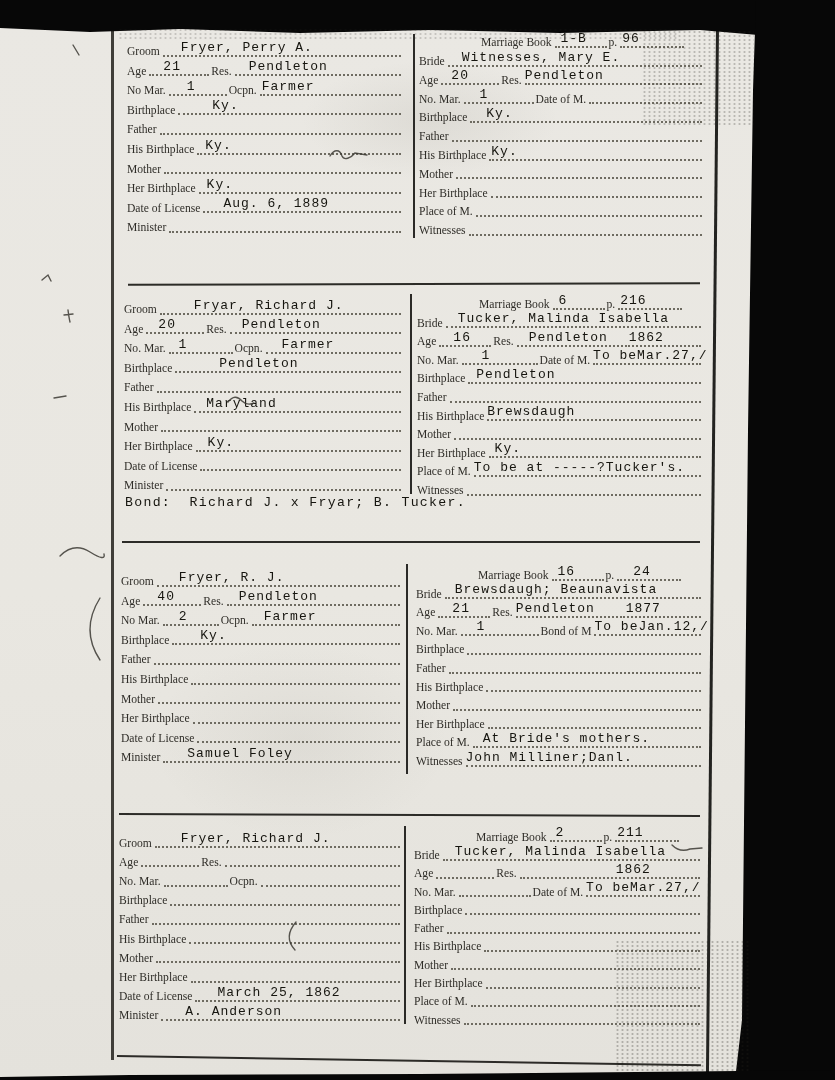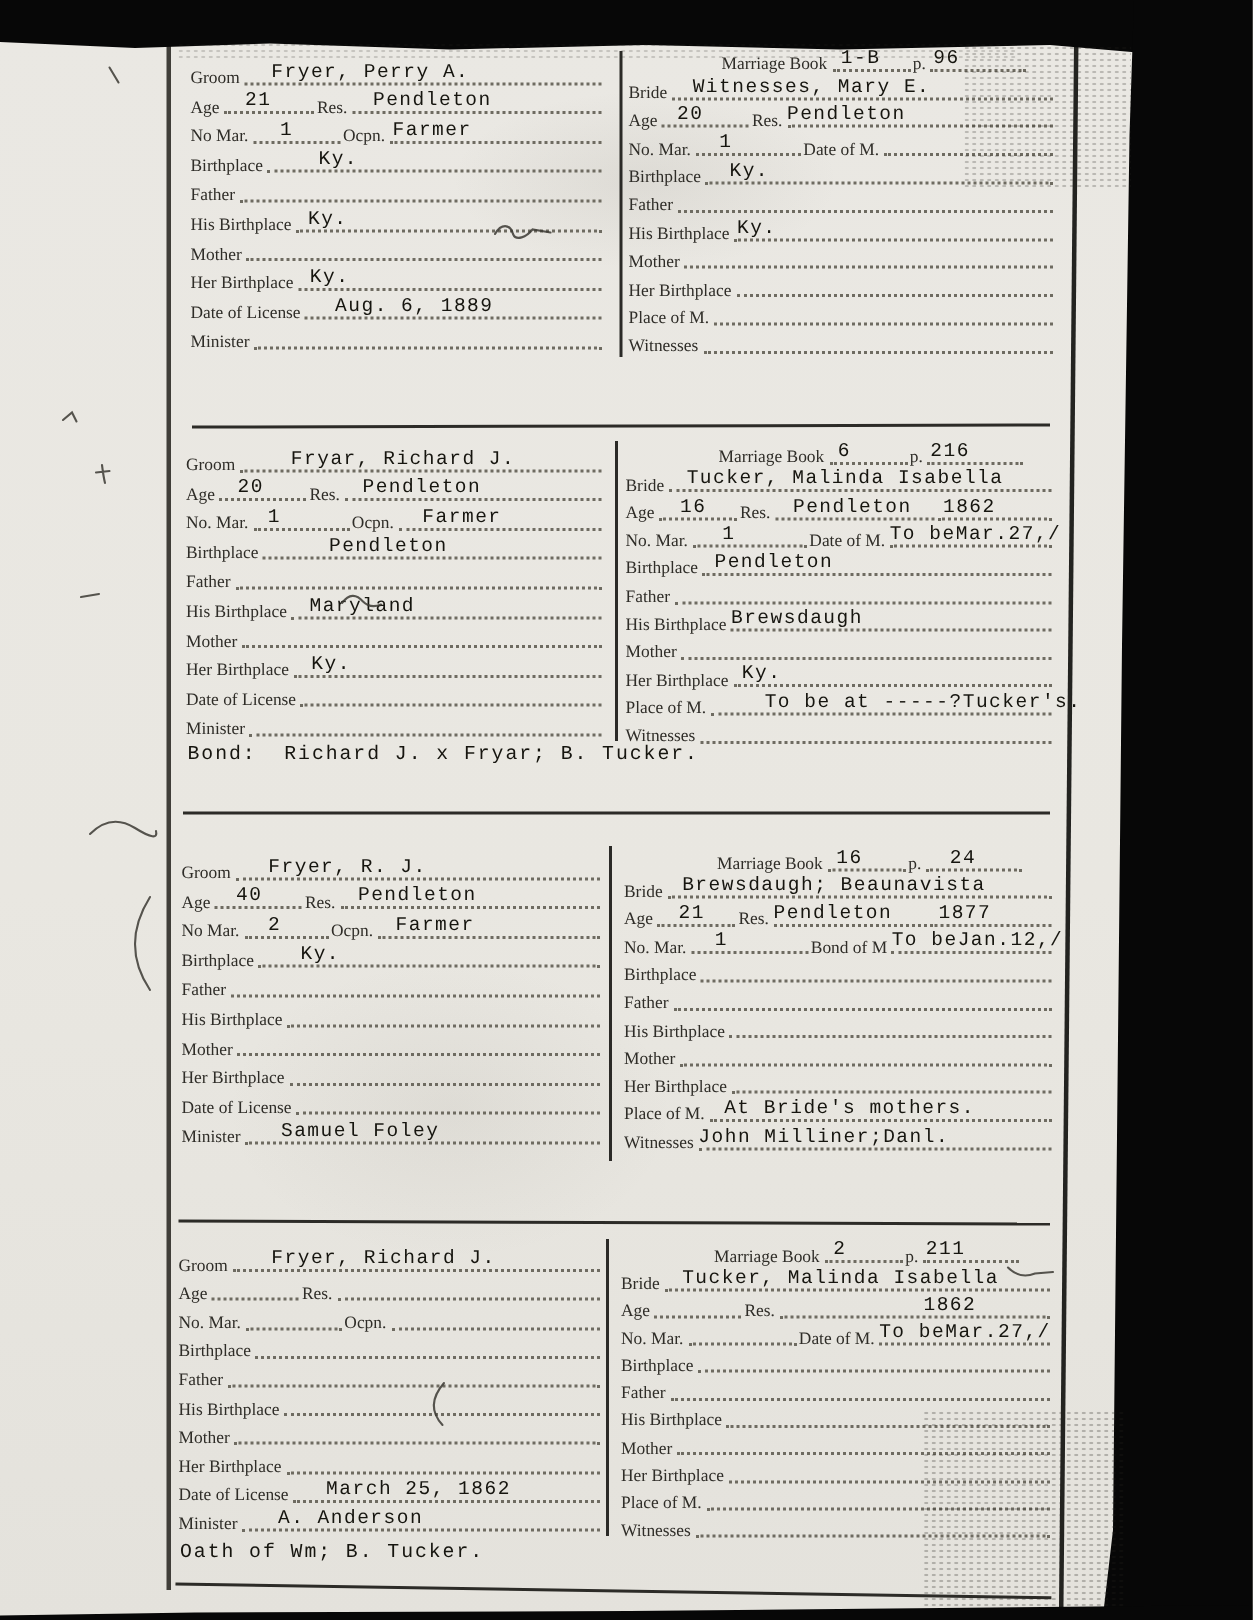--- a/index.html
+++ b/index.html
@@ -325,21 +325,21 @@
           </div>
           <div class="row" style="height: 18.6px;">
             <span class="lbl">Her Birthplace</span>
             <span class="seg fx">
               <span class="val" style="left: 6px;">Ky.</span>
             </span>
           </div>
           <div class="row" style="height: 18.6px;">
             <span class="lbl">Place of M.</span>
             <span class="seg fx">
-              <span class="val" style="left: 0px; margin-left: 36px;">To be at -----?Tucker's.</span>
+              <span class="val" style="left: 0px;">To be at -----?Tucker's.</span>
             </span>
           </div>
           <div class="row" style="height: 18.6px;">
             <span class="lbl">Witnesses</span>
             <span class="seg fx"></span>
           </div>
         </div>
       </section>
       <section class="record" style="top: 562px; height: 250px;">
         <div class="col" style="left: 121px; top: 8px; width: 281px;">
@@ -523,21 +523,20 @@
             <span class="seg fx">
               <span class="val" style="left: 22px;">March 25, 1862</span>
             </span>
           </div>
           <div class="row" style="height: 19.2px;">
             <span class="lbl">Minister</span>
             <span class="seg fx">
               <span class="val" style="left: 24px;">A. Anderson</span>
             </span>
           </div>
-          <div class="footer-note" style="margin-top: 4px;">Oath of Wm; B. Tucker.</div>
         </div>
         <div class="divider" style="left: 404px; top: 2px; height: 198px;"></div>
         <div class="col" style="left: 414px; top: 3px; width: 288px;">
           <div class="row hdr" style="height: 18.3px;">
             <span class="lbl">Marriage Book</span>
             <span class="seg" style="width: 52px;">
               <span class="val" style="left: 6px;">2</span>
             </span>
             <span class="lbl">p.</span>
             <span class="seg" style="width: 64px;">

